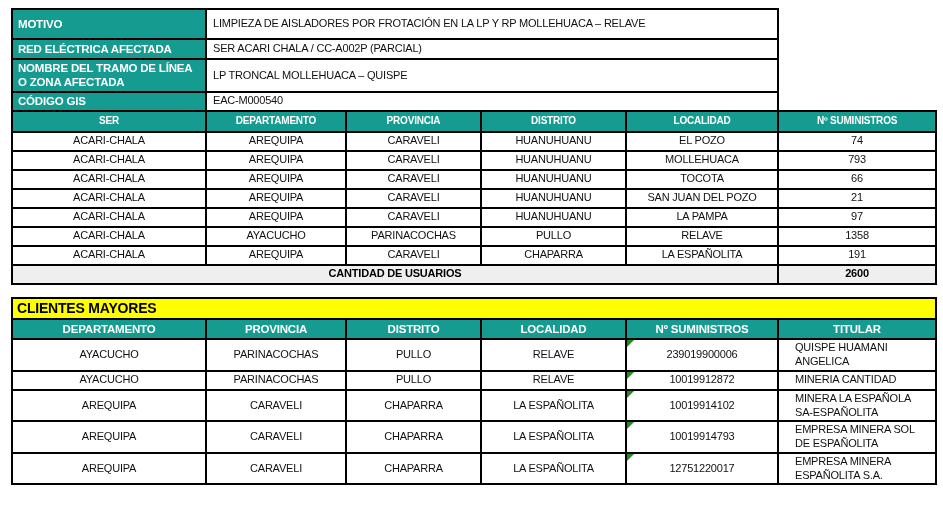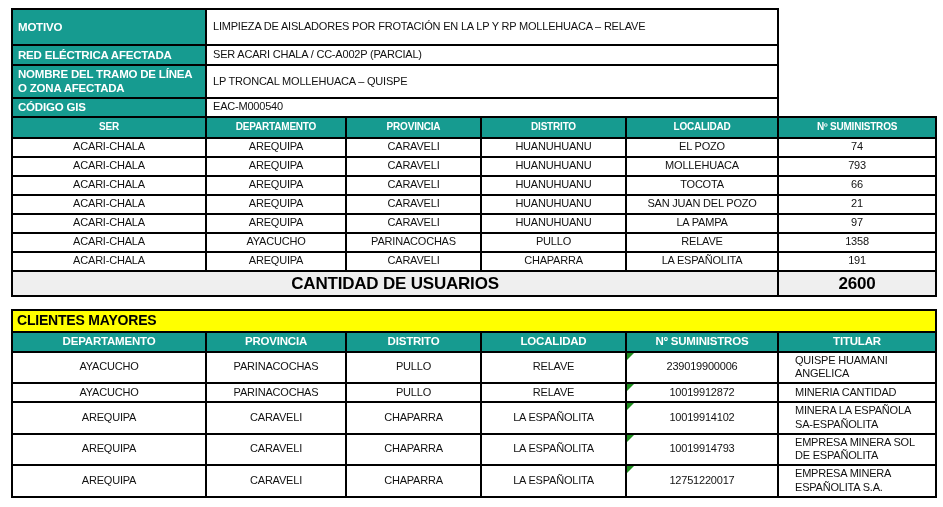--- a/index.html
+++ b/index.html
@@ -25,21 +25,21 @@
     background:var(--teal);color:#fff;text-align:left;
     font-weight:bold;font-size:11.5px;padding-left:5px;
   }
   .top-table td.info-value{text-align:left;padding-left:6px;}
   .top-table td.void{border:none;background:transparent;}
   .top-table th.col-head{
     background:var(--teal);color:#fff;font-weight:bold;font-size:10px;
   }
   .top-table td.total-label,
   .top-table td.total-value{
-    background:var(--fgray);font-weight:bold;font-size:17px;color:#000;text-align:center;
+    background:var(--fgray);font-weight:bold;font-size:11px;color:#000;text-align:center;
   }
   
   .clients-table{width:924px;margin-top:12px;}
   .clients-table td.section-title{
     background:var(--yellow);color:#000;font-weight:bold;
     text-align:left;font-size:14px;padding-left:4px;
   }
   .clients-table th.col-head{
     background:var(--teal);color:#fff;font-weight:bold;font-size:11.5px;
   }
@@ -66,21 +66,21 @@
     <colgroup>
       <col style="width:194px">
         <col style="width:140px">
         <col style="width:135px">
       <col style="width:145px">
         <col style="width:152px">
         <col style="width:158px">
     </colgroup>
 
     <tbody>
-        <tr style="height:36px">
+        <tr style="height:30px">
       <th class="info-label">MOTIVO</th>
       <td class="info-value" colspan="4">LIMPIEZA DE AISLADORES POR FROTACIÓN EN LA LP Y RP MOLLEHUACA – RELAVE</td>
       <td class="void"></td>
     </tr>
     <tr style="height:20px">
       <th class="info-label">RED ELÉCTRICA AFECTADA</th>
       <td class="info-value" colspan="4">SER ACARI CHALA / CC-A002P (PARCIAL)</td>
       <td class="void"></td>
     </tr>
     <tr style="height:32px">

